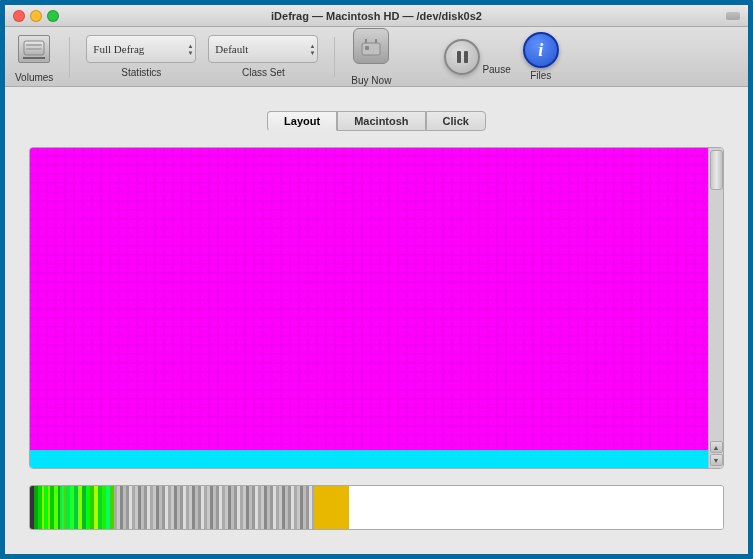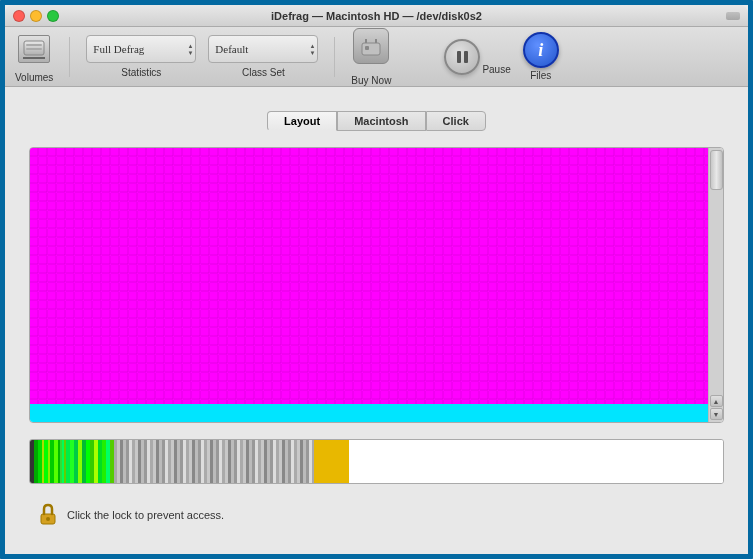--- a/index.html
+++ b/index.html
@@ -693,24 +693,14 @@
     <div class="mini-map">
       <div style="width:4px; background:#333; height:100%;"></div>
       <div class="mini-map-inner">
         <div class="mm-green"></div>
         <div class="mm-gray"></div>
         <div class="mm-yellow"></div>
         <div class="mm-white"></div>
       </div>
     </div>
 
-    <div class="status-bar">
-      <div class="lock-icon">
-        <svg width="22" height="24" viewBox="0 0 22 24">
-          <rect x="4" y="12" width="14" height="10" rx="2" fill="#d4a020" stroke="#a07800" stroke-width="1"></rect>
-          <path d="M7 12 L7 7 Q7 3 11 3 Q15 3 15 7 L15 12" fill="none" stroke="#a07800" stroke-width="2.5" stroke-linecap="round"></path>
-          <circle cx="11" cy="17" r="2" fill="#a07800"></circle>
-        </svg>
-      </div>
-      <span class="status-text">Click the lock to prevent access.</span>
-    </div>
   </div>
 </div>
 
 </body></html>

